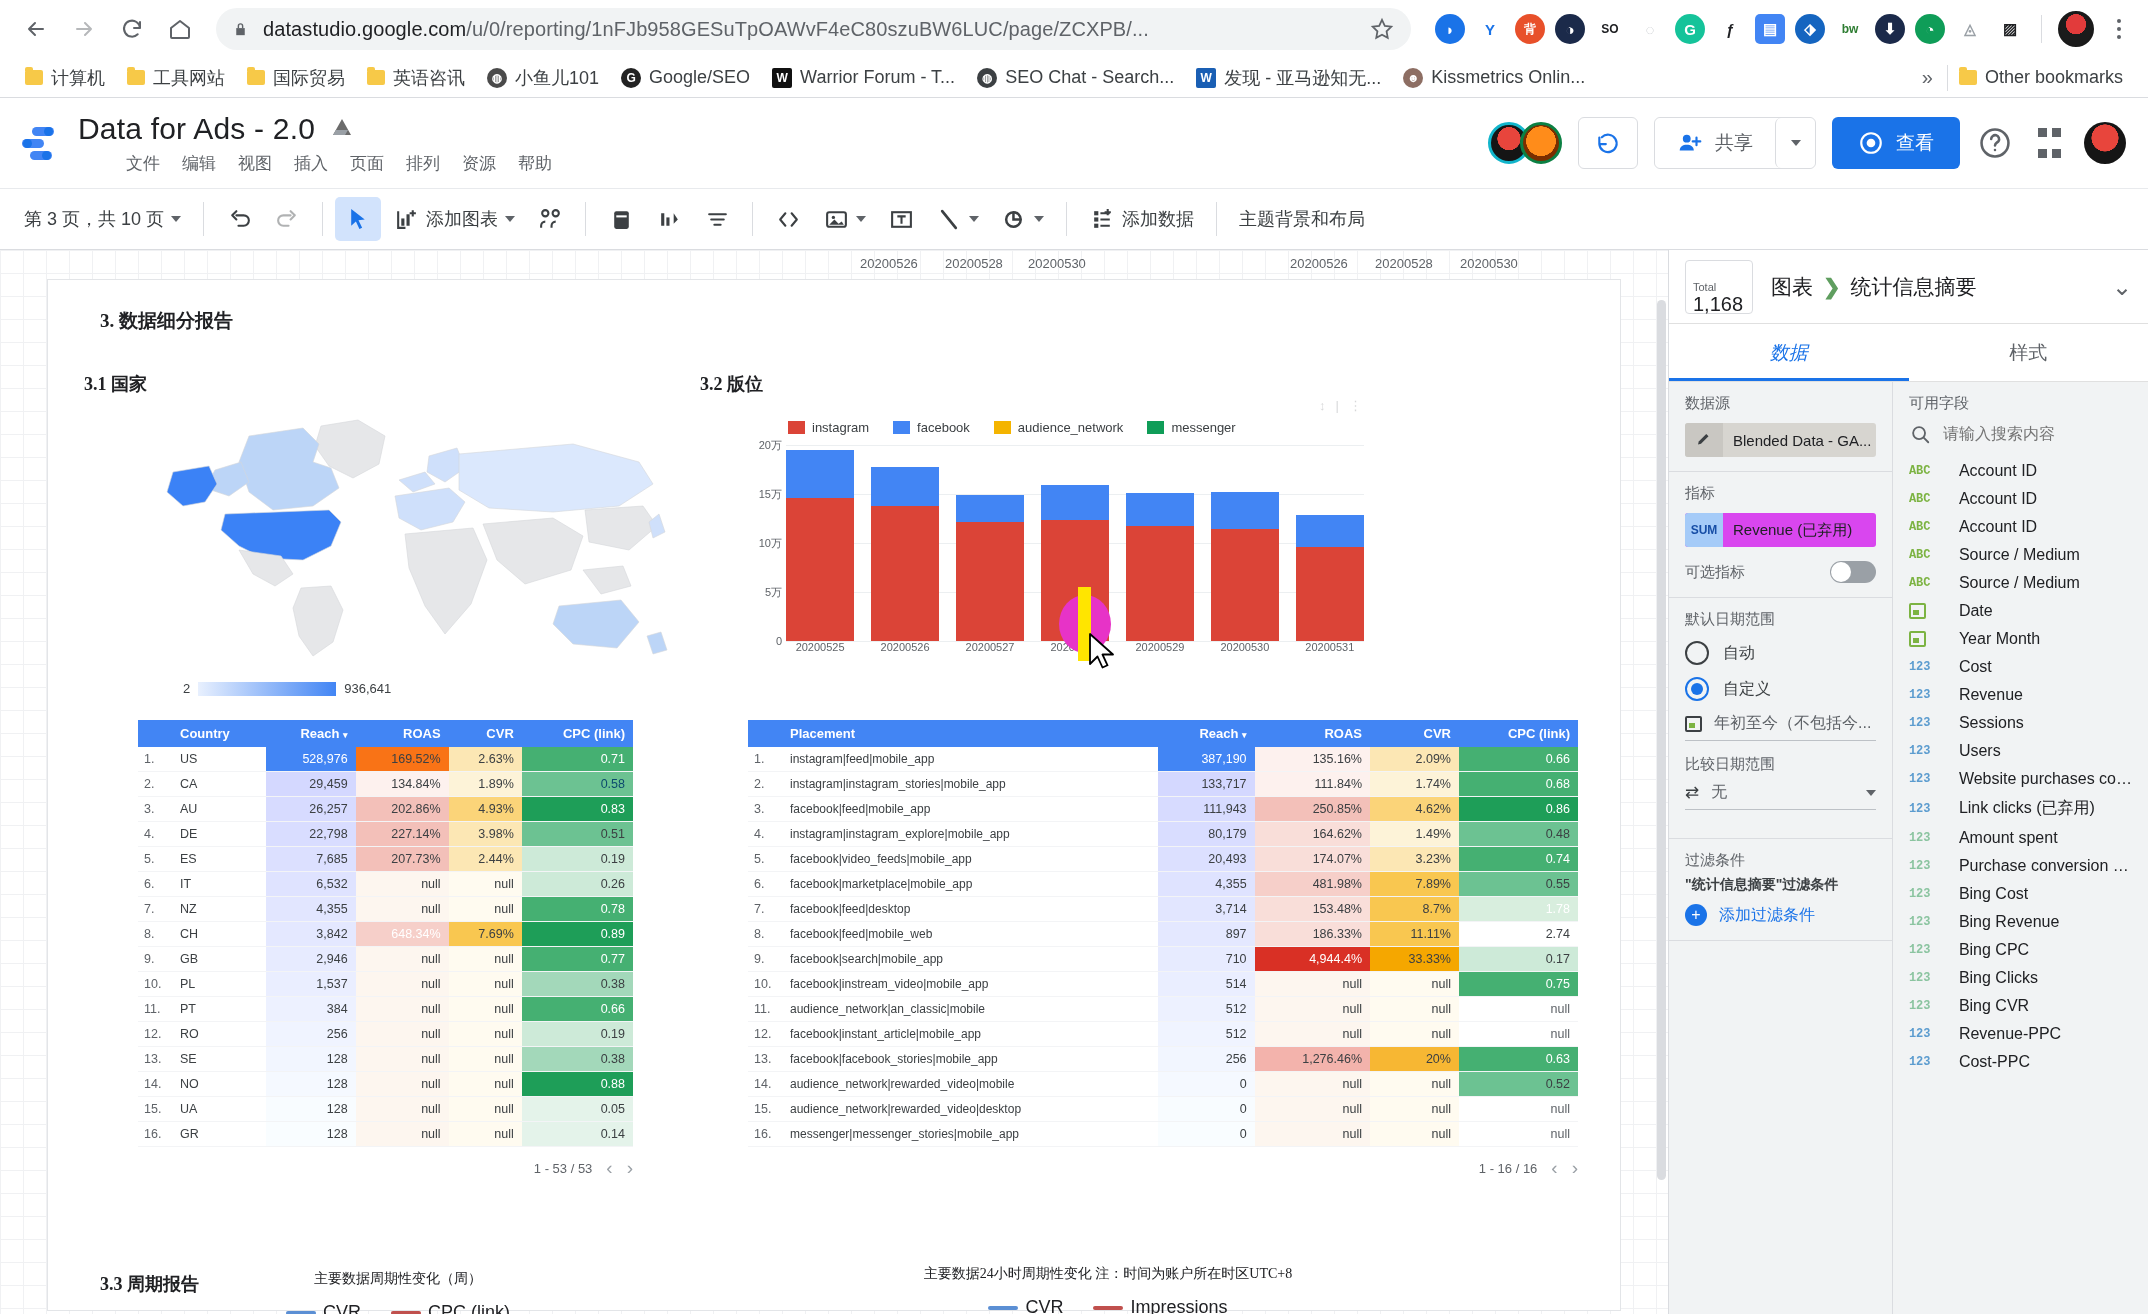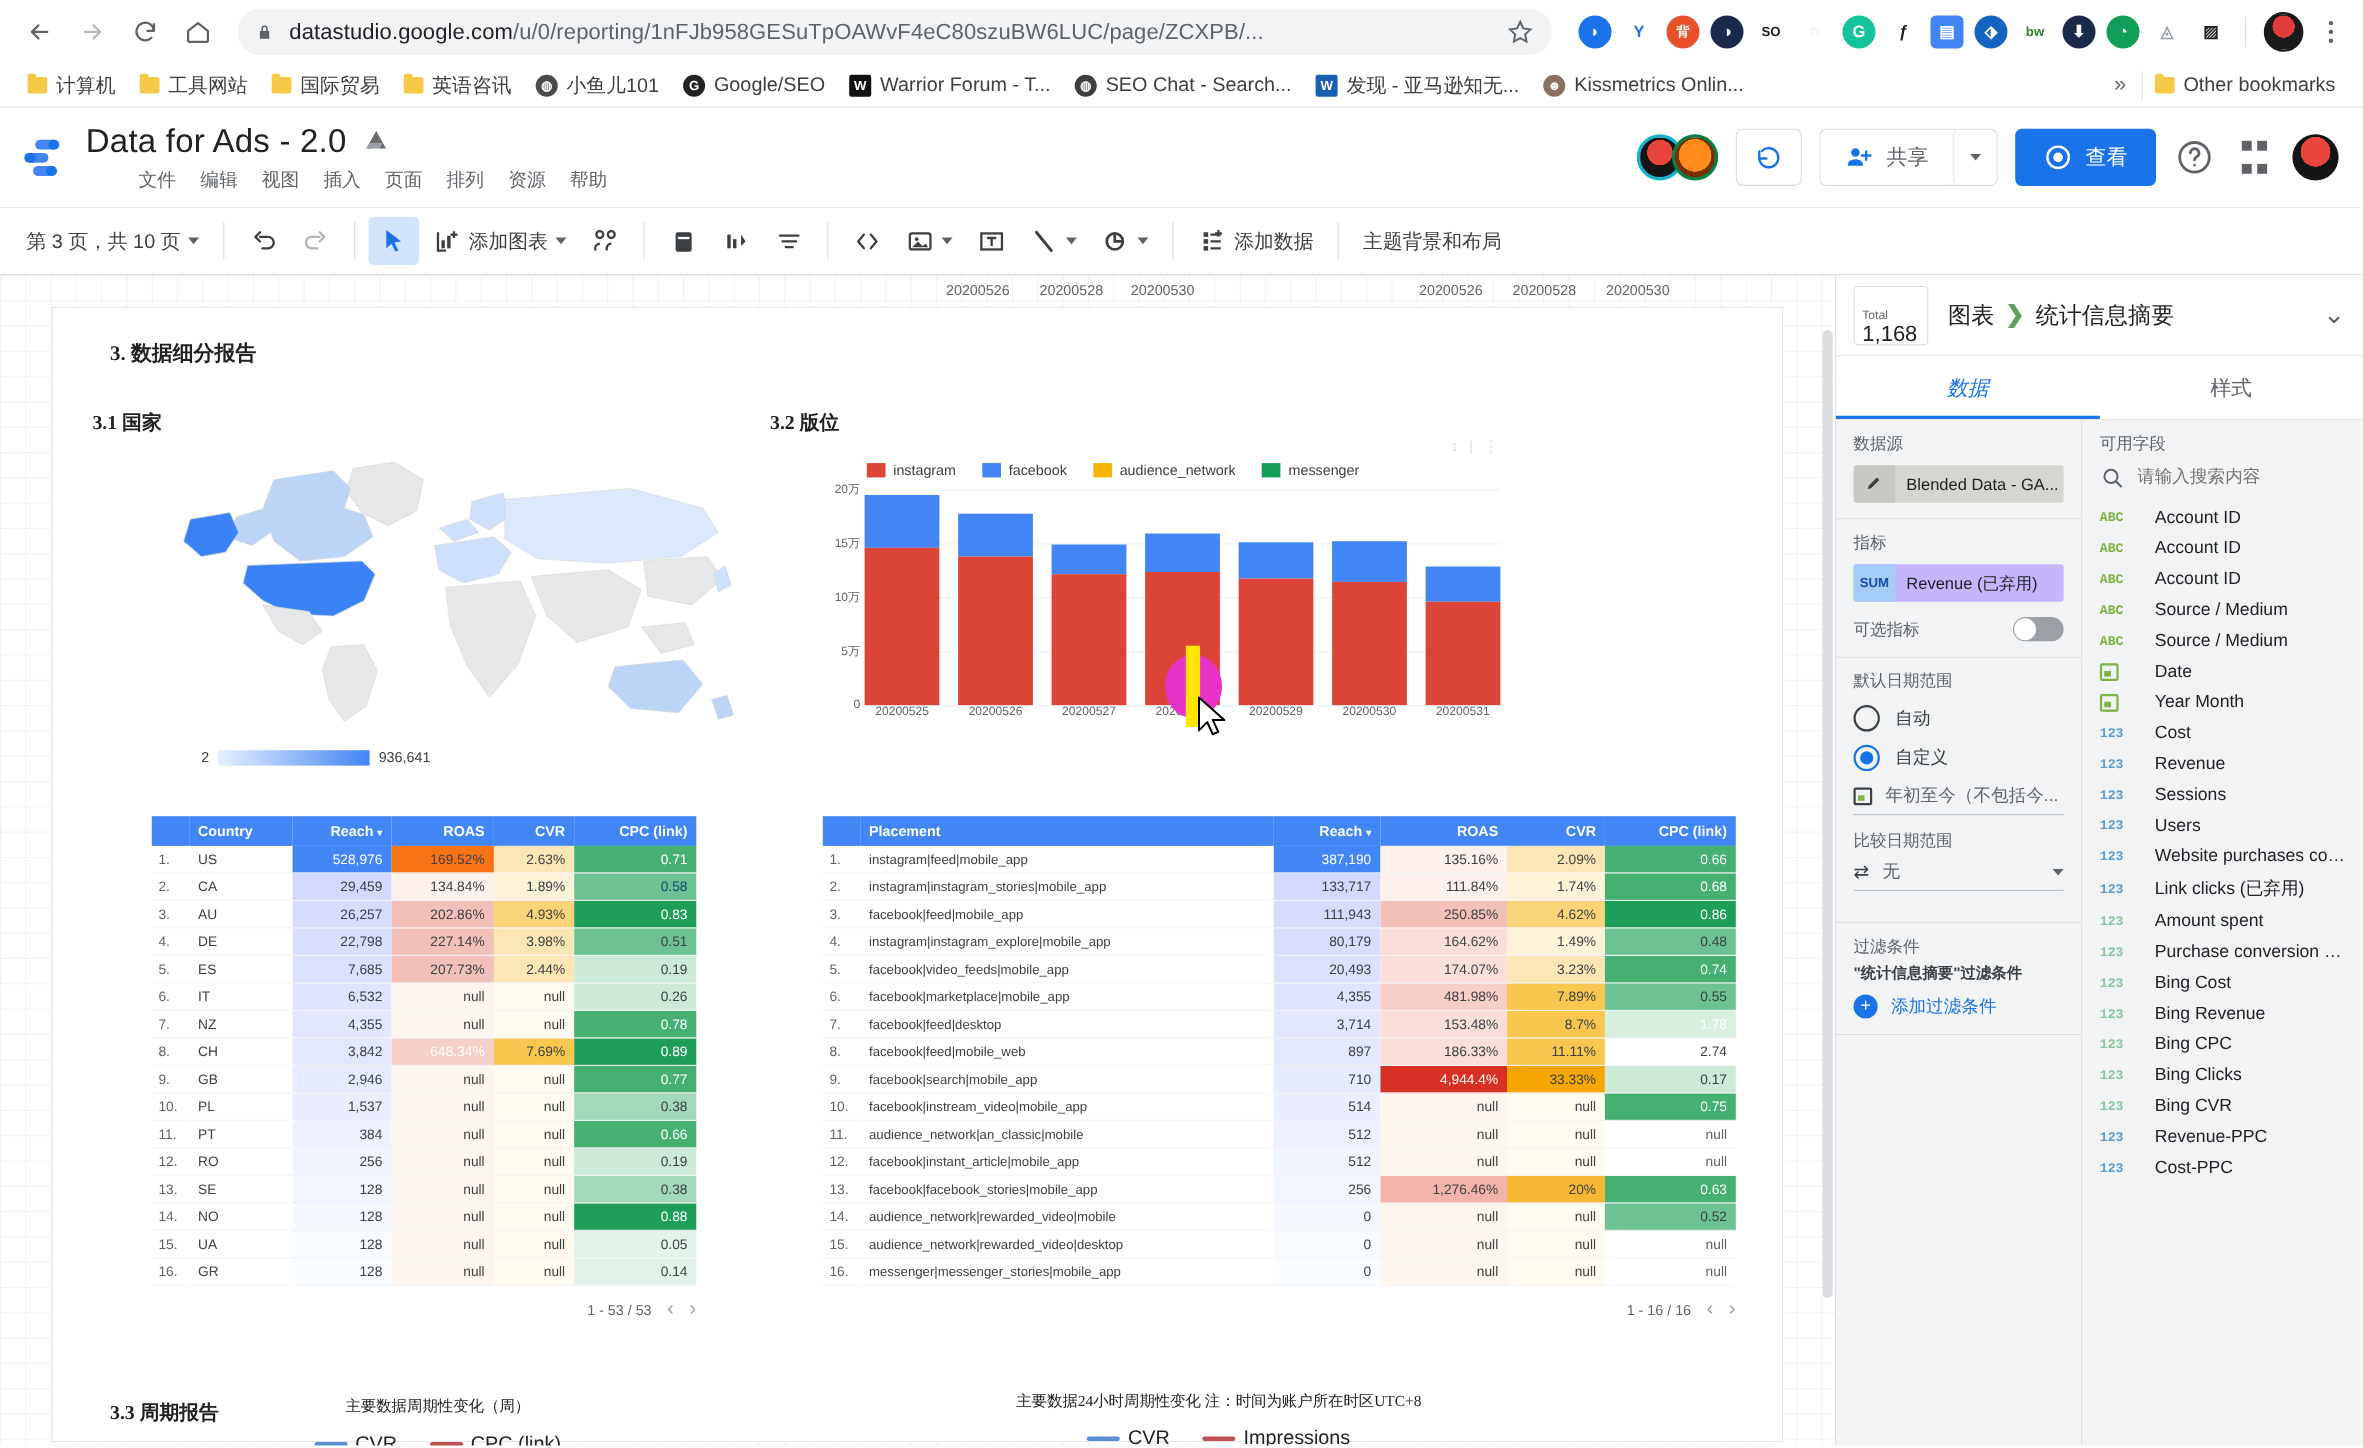--- a/index.html
+++ b/index.html
@@ -151,21 +151,21 @@
             font-family: "Liberation Serif", serif; }
 
   
   #geo-chart { position: absolute; left: 90px; top: 130px; width: 590px; height: 300px; }
   #geo-svg { width: 100%; height: 250px; }
   #geo-legend { position: absolute; bottom: 14px; left: 45px; display: flex; align-items: center; gap: 8px; font-size: 13px; color: #3c4043; }
   #geo-grad { width: 138px; height: 14px; background: linear-gradient(to right, #e8f0fe, #4285f4); }
 
   
   .dtable { position: absolute; font-size: 12.5px; color: #3c4043; }
-  .dtable table { border-collapse: collapse; width: 100%; margin-top: 22px; }
+  .dtable table { border-collapse: collapse; width: 100%; }
   .dtable th {
     background: #4285f4; color: #fff; font-size: 13px; font-weight: 700;
     padding: 6px 8px; text-align: right; white-space: nowrap;
   }
   .dtable th.l { text-align: left; }
   .dtable td { padding: 5px 8px; text-align: right; white-space: nowrap;
                border-bottom: 1px solid #f3f4f6; }
   .dtable td.idx { text-align: left; color: #5f6368; width: 34px; padding-left: 6px;}
   .dtable td.l { text-align: left; }
   .tbl-foot { display: flex; align-items: center; justify-content: flex-end;
@@ -222,21 +222,21 @@
   #panel-cols { flex: 1; display: flex; overflow: hidden; }
   #panel-left { width: 240px; border-right: 1px solid #dadce0; background: #f1f3f4; }
   #panel-right { flex: 1; background: #f1f3f4; }
   .pl-sec { padding: 12px 16px 14px; border-bottom: 1px solid #dadce0; }
   .pl-label { font-size: 15px; color: #5f6368; margin-bottom: 10px; }
   .chip { display: flex; align-items: center; height: 34px; background: #d7d5d0;
           border-radius: 3px; font-size: 15px; color: #202124; overflow: hidden; }
   .chip .k { width: 38px; display: flex; align-items: center; justify-content: center;
              align-self: stretch; background: #c9c7c2; font-size: 12px; font-weight: 700; color:#3c4043;}
   .chip .v { padding-left: 10px; overflow: hidden; text-overflow: ellipsis; white-space: nowrap; }
-  .chip.metric { background: #c4b5fd; align-items: center; }
+  .chip.metric { background: #d946ef; align-items: center; }
   .chip.metric .k { background: #a5cbf8; color:#174ea6; }
   .row-toggle { display: flex; align-items: center; justify-content: space-between; margin-top: 14px; }
   .toggle { width: 46px; height: 22px; background: #9aa0a6; border-radius: 11px; position: relative; }
   .toggle i { position: absolute; left: 1px; top: 1px; width: 20px; height: 20px; border-radius: 50%; background: #fff; display:block;}
   .radio-row { display: flex; align-items: center; gap: 14px; margin: 12px 0; font-size: 16px; color: #3c4043; }
   .radio { width: 24px; height: 24px; border-radius: 50%; border: 2px solid #3c4043; flex: none; }
   .radio.on { border-color: #1a73e8; display: flex; align-items: center; justify-content: center; }
   .radio.on::after { content: ""; width: 12px; height: 12px; border-radius: 50%; background: #1a73e8; }
   .in-row { display: flex; align-items: center; gap: 12px; border-bottom: 1px solid #bdc1c6;
             padding-bottom: 6px; margin: 8px 0 14px; font-size: 16px; color: #5f6368; }

